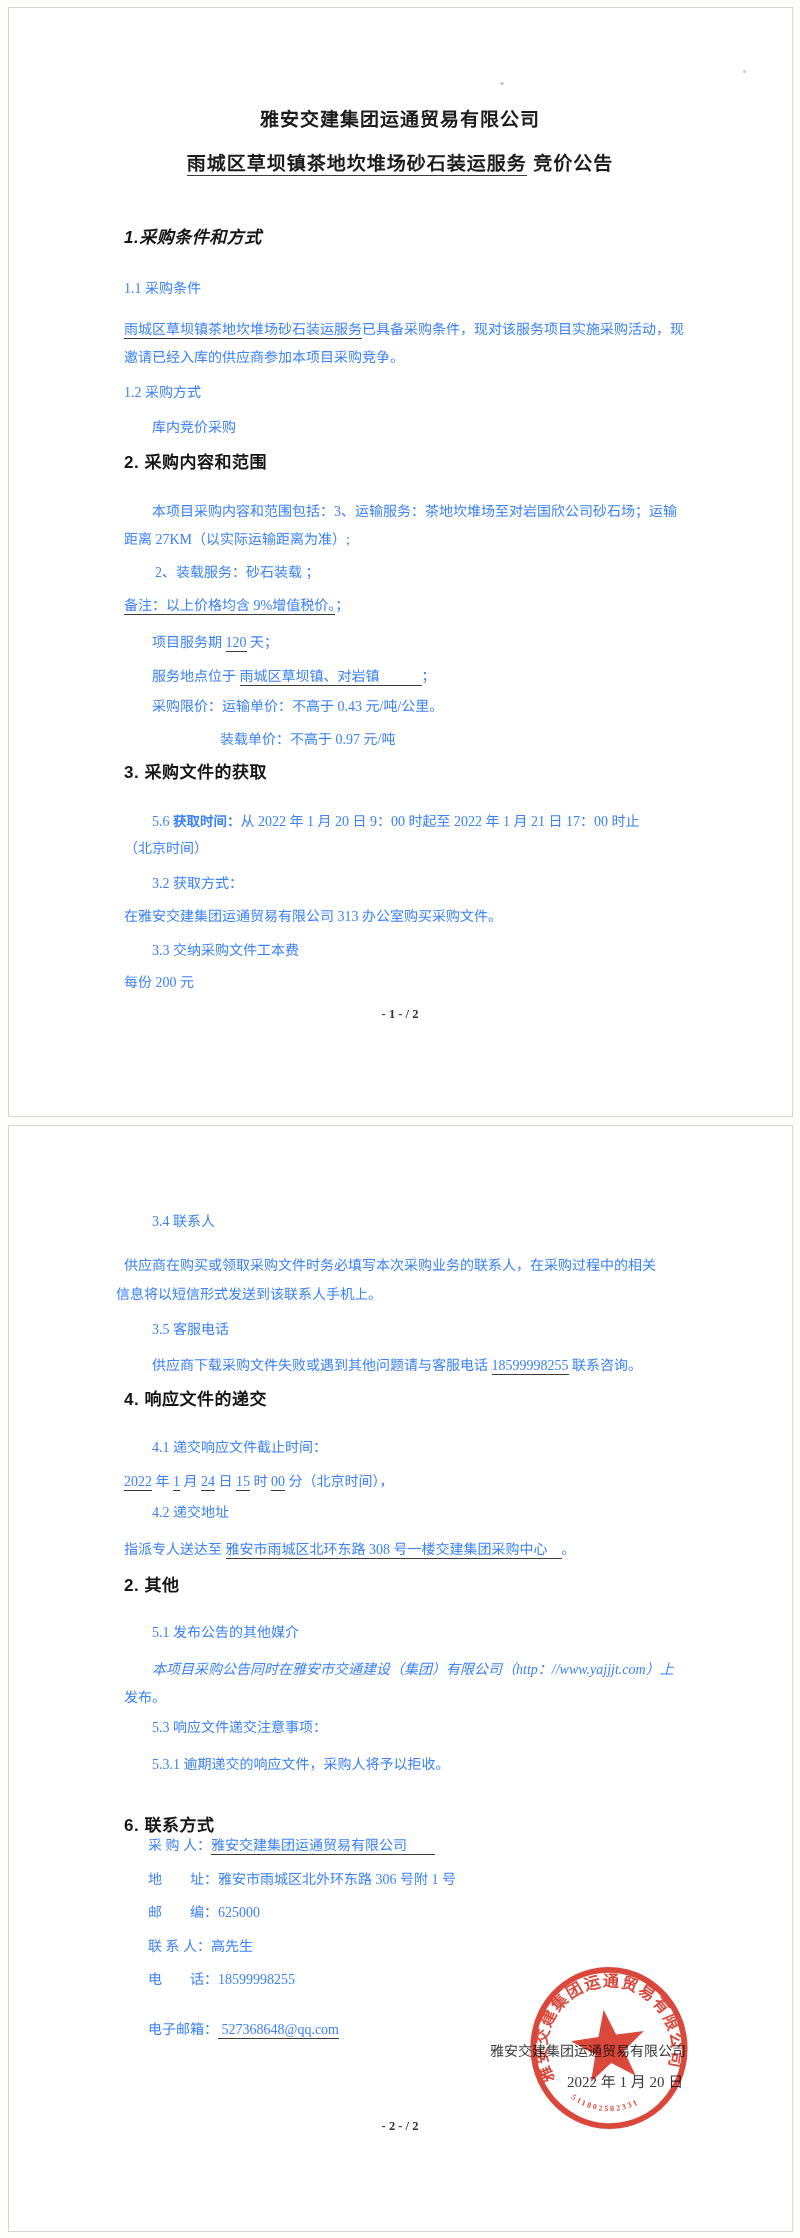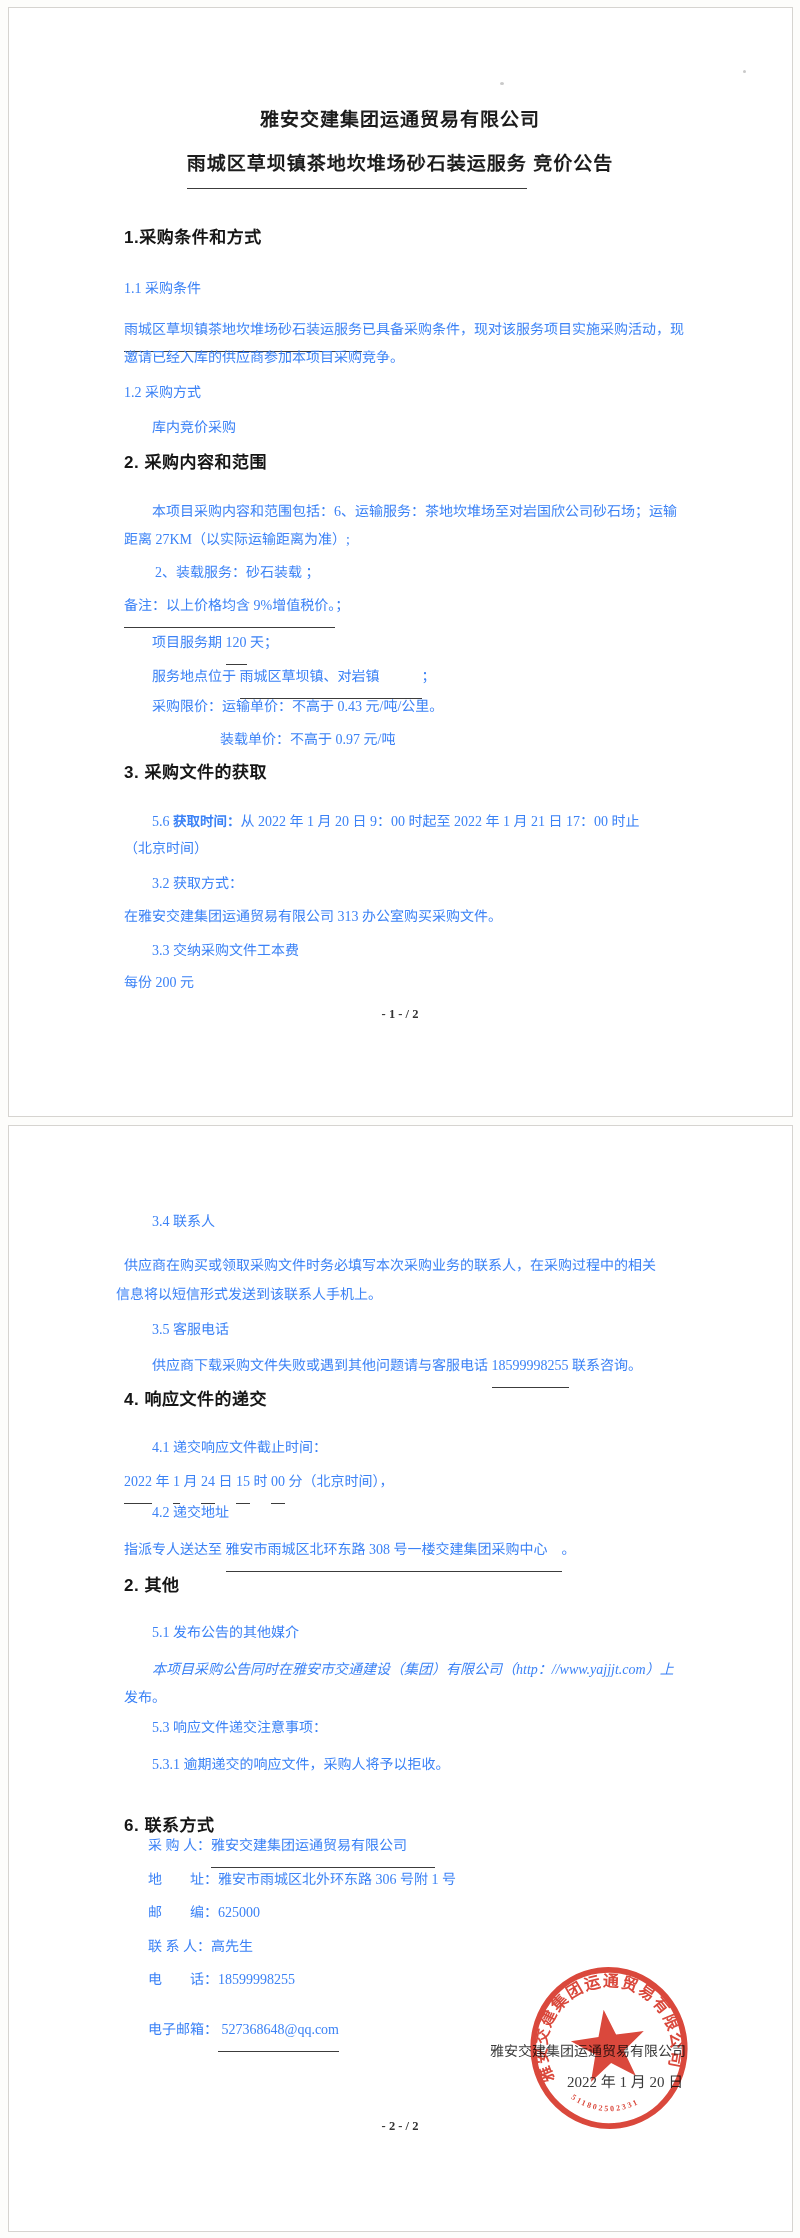--- a/index.html
+++ b/index.html
@@ -22,21 +22,21 @@
   .center{left:0;width:800px;text-align:center;}
   .doc-title{
     font-family:"Liberation Sans","DejaVu Sans",sans-serif;
     font-weight:700;font-size:19px;color:#1c1c1c;letter-spacing:1px;
   }
   .h{
     font-family:"Liberation Sans","DejaVu Sans",sans-serif;
     font-weight:700;font-size:17px;color:#161616;letter-spacing:.5px;
   }
   .footer{font-size:12.5px;font-weight:700;color:#333;}
-  .u{border-bottom:1px solid #3c3c3c;padding-bottom:14px;}
+  .u{border-bottom:1px solid #3c3c3c;padding-bottom:1px;}
   .b{font-weight:700;font-family:"Liberation Sans","DejaVu Sans",sans-serif;font-size:13.5px;}
   .sig{color:#3a3a3a;}
   .speck{position:absolute;background:#c9c9c9;border-radius:50%;}
   #stamp{
     position:absolute;left:525px;top:1960px;width:168px;height:176px;
     opacity:.9;mix-blend-mode:multiply;pointer-events:none;
   }
   #stamp text{
     font-family:"Liberation Serif","DejaVu Serif",serif;font-weight:700;
   }
@@ -45,29 +45,29 @@
 <body>
 
 <div class="page" id="page1"></div>
 
 <div class="speck" style="left:500px;top:82px;width:4px;height:3px;"></div>
 <div class="speck" style="left:743px;top:70px;width:3px;height:3px;"></div>
 
 <div class="line center doc-title" style="top:110px;"><span>雅安交建集团运通贸易有限公司</span></div>
 <div class="line center doc-title" style="top:154px;"><span class="u">雨城区草坝镇茶地坎堆场砂石装运服务</span><span> 竞价公告</span></div>
 
-<div class="line h" style="left:124px;top:228px;"><span>1.采购条件和方式</span></div>
+<div class="line h" style="left:124px;top:228px;font-style:italic;"><span>1.采购条件和方式</span></div>
 <div class="line" style="left:124px;top:279px;"><span>1.1 采购条件</span></div>
 <div class="line" style="left:124px;top:320px;"><span class="u">雨城区草坝镇茶地坎堆场砂石装运服务</span><span>已具备采购条件，现对该服务项目实施采购活动，现</span></div>
 <div class="line" style="left:124px;top:348px;"><span>邀请已经入库的供应商参加本项目采购竞争。</span></div>
 <div class="line" style="left:124px;top:383px;"><span>1.2 采购方式</span></div>
 <div class="line" style="left:152px;top:418px;"><span>库内竞价采购</span></div>
 
 <div class="line h" style="left:124px;top:453px;"><span>2. 采购内容和范围</span></div>
-<div class="line" style="left:152px;top:502px;"><span>本项目采购内容和范围包括：6、运输服务：茶地坎堆场至对岩国欣公司砂石场；运输</span></div>
+<div class="line" style="left:152px;top:502px;"><span>本项目采购内容和范围包括：3、运输服务：茶地坎堆场至对岩国欣公司砂石场；运输</span></div>
 <div class="line" style="left:124px;top:530px;"><span>距离 27KM（以实际运输距离为准）;</span></div>
 <div class="line" style="left:155px;top:563px;"><span>2、装载服务：砂石装载 ；</span></div>
 <div class="line" style="left:124px;top:596px;"><span class="u">备注：以上价格均含 9%增值税价。</span><span>；</span></div>
 <div class="line" style="left:152px;top:633px;"><span>项目服务期 </span><span class="u">120</span><span> 天；</span></div>
 <div class="line" style="left:152px;top:667px;"><span>服务地点位于 </span><span class="u">雨城区草坝镇、对岩镇　　　</span><span>；</span></div>
 <div class="line" style="left:152px;top:697px;"><span>采购限价：运输单价：不高于 0.43 元/吨/公里。</span></div>
 <div class="line" style="left:220px;top:730px;"><span>装载单价：不高于 0.97 元/吨</span></div>
 
 <div class="line h" style="left:124px;top:763px;"><span>3. 采购文件的获取</span></div>
 <div class="line" style="left:152px;top:812px;"><span>5.6 </span><span class="b">获取时间：</span><span>从 2022 年 1 月 20 日 9：00 时起至 2022 年 1 月 21 日 17：00 时止</span></div>

